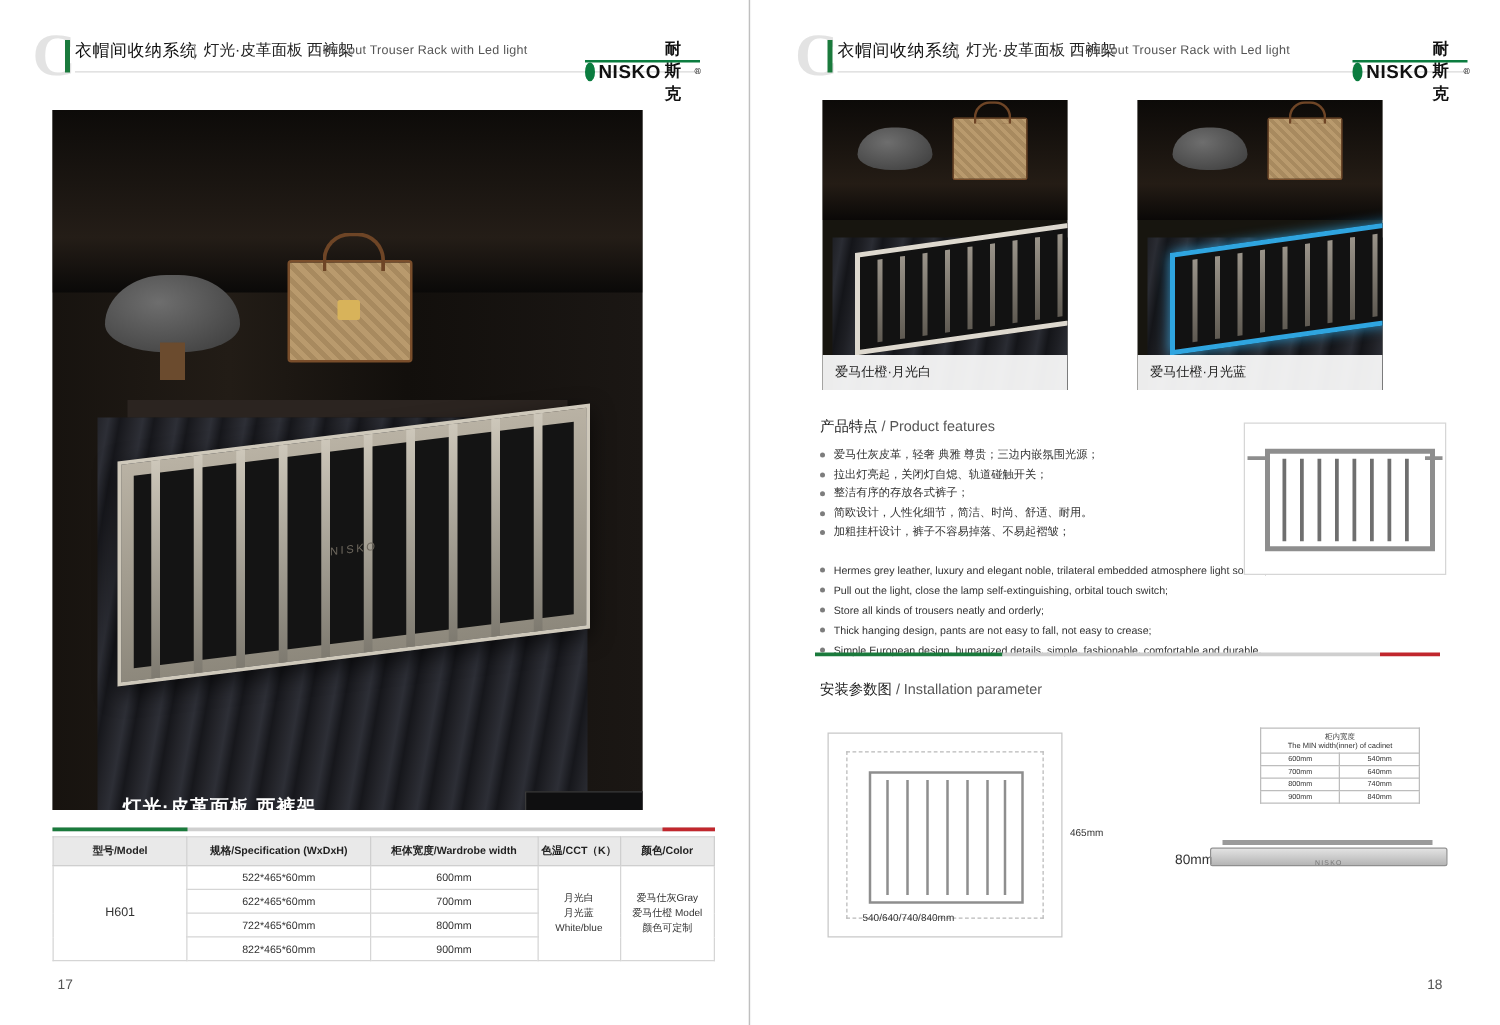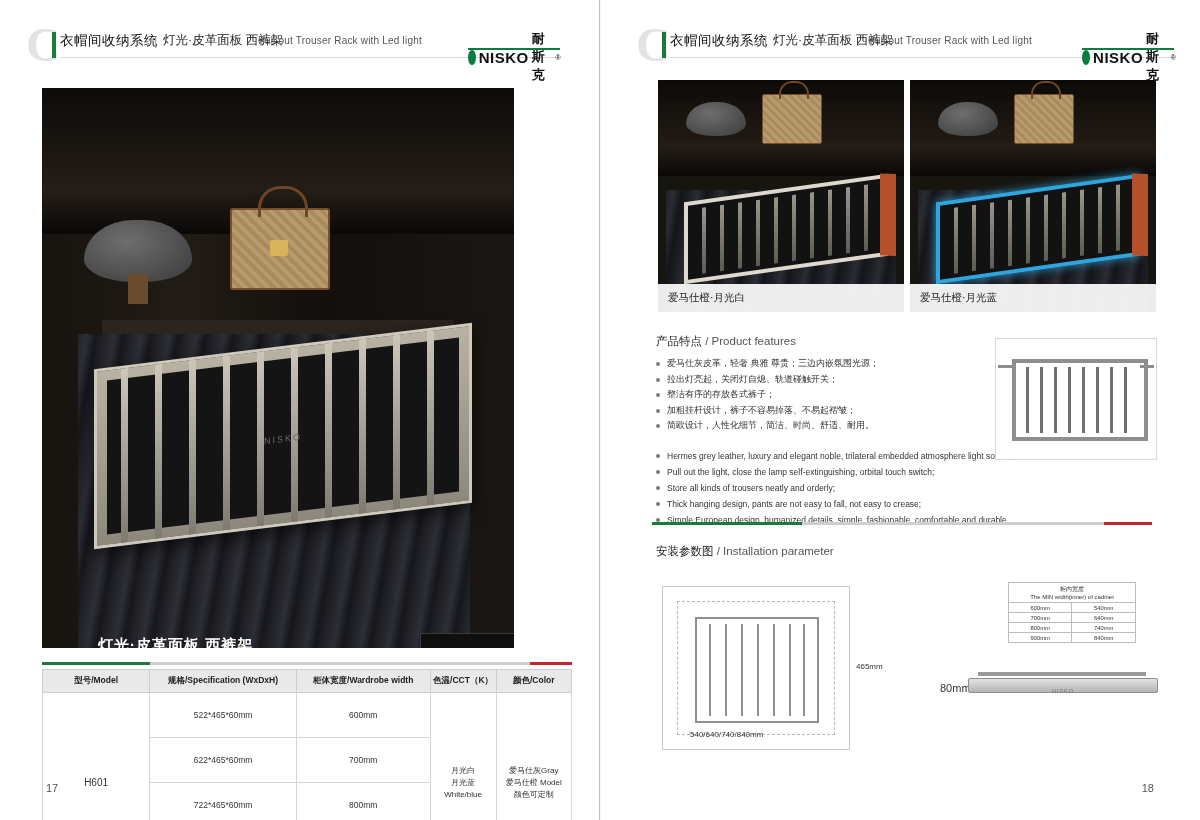--- a/index.html
+++ b/index.html
@@ -49,29 +49,29 @@
 
   .inset{position:absolute;left:378px;top:545px;width:132px;height:94px;background:#0f0f10;border:1px solid #3a3a3a;overflow:hidden;}
 
   
   .tbl-wrap{position:absolute;left:42px;top:662px;width:530px;}
   .tbl-rule{position:relative;height:3px;background:#cfcfcf;}
   .tbl-rule .g{position:absolute;left:0;top:0;width:108px;height:3px;background:#1a7a3c;}
   .tbl-rule .r{position:absolute;right:0;top:0;width:42px;height:3px;background:#c1272d;}
   table{border-collapse:collapse;width:100%;margin-top:4px;font-size:8.5px;color:#333;}
   th{background:#e9e9e9;border:1px solid #cfcfcf;font-weight:700;padding:5px 2px;text-align:center;font-size:8.5px;color:#222;}
-  td{border:1px solid #d5d5d5;text-align:center;padding:17px 2px;color:#333;}
+  td{border:1px solid #d5d5d5;text-align:center;padding:4px 2px;color:#333;}
   td.model{font-size:10px;}
   .cct{font-size:8px;line-height:12px;}
   .color{font-size:8px;line-height:12px;}
 
   .pgnum{position:absolute;bottom:26px;font-size:11px;color:#555;margin-top:43px;}
 
   
-  .photo2{position:absolute;top:80px;width:246px;height:232px;background:#17150f;overflow:hidden;border:0;text-align:center;}
+  .photo2{position:absolute;top:80px;width:196px;height:232px;background:#17150f;overflow:hidden;border:0;text-align:center;}
   .p2-top{position:absolute;left:0;top:0;width:100%;height:96px;background:linear-gradient(180deg,#0c0a08,#241c15 70%,#0a0807);}
   .p2-curt{position:absolute;left:8px;top:110px;width:230px;height:122px;background:repeating-linear-gradient(100deg,#1e1f24 0,#2a2c33 8px,#141519 16px,#1e1f24 24px);}
   .p2-hat{position:absolute;left:28px;top:22px;width:60px;height:34px;border-radius:50%/70% 70% 40% 40%;background:radial-gradient(ellipse at 40% 35%,#6e6e6e,#3a3a3a);}
   .p2-bag{position:absolute;left:104px;top:14px;width:58px;height:48px;background:repeating-linear-gradient(45deg,#b99a6d 0 3px,#a88a5f 3px 6px);border:1px solid #7a4e2b;border-radius:2px;}
   .p2-bag:before{content:"";position:absolute;left:16px;top:-14px;width:26px;height:16px;border:2px solid #6e4526;border-bottom:none;border-radius:13px 13px 0 0;}
   .p2-rack{position:absolute;left:26px;top:108px;width:196px;height:74px;transform:skewY(-8deg);background:#121212;}
   .p2-rack.white{border:4px solid #ded9cf;}
   .p2-rack.blue{border:4px solid #2fa5e0;box-shadow:0 0 10px rgba(47,165,224,.85);}
   .p2-rack .side{position:absolute;right:-12px;top:-4px;width:16px;height:calc(100% + 8px);background:#b4502a;transform:skewY(10deg);}
   .p2-bar{position:absolute;top:4px;width:4px;height:calc(100% - 8px);background:linear-gradient(180deg,#9a948a,#5f5a52);}
@@ -276,22 +276,22 @@
     <div class="sec-title" style="left:56px;top:334px;">
       <span>产品特点</span>
       <span class="en">/ Product features</span>
     </div>
 
     <div class="feat" style="left:56px;top:356px;width:300px;">
       <ul>
         <li>爱马仕灰皮革，轻奢 典雅 尊贵；三边内嵌氛围光源；</li>
         <li>拉出灯亮起，关闭灯自熄、轨道碰触开关；</li>
         <li>整洁有序的存放各式裤子；</li>
+        <li>简欧设计，人性化细节，简洁、时尚、舒适、耐用。</li>
         <li>加粗挂杆设计，裤子不容易掉落、不易起褶皱；</li>
-        <li>简欧设计，人性化细节，简洁、时尚、舒适、耐用。</li>
       </ul>
     </div>
 
     <div class="feat feat-en" style="left:56px;top:448px;width:470px;">
       <ul>
         <li>Hermes grey leather, luxury and elegant noble, trilateral embedded atmosphere light source;</li>
         <li>Pull out the light, close the lamp self-extinguishing, orbital touch switch;</li>
         <li>Store all kinds of trousers neatly and orderly;</li>
         <li>Thick hanging design, pants are not easy to fall, not easy to crease;</li>
         <li>Simple European design, humanized details, simple, fashionable, comfortable and durable.</li>

